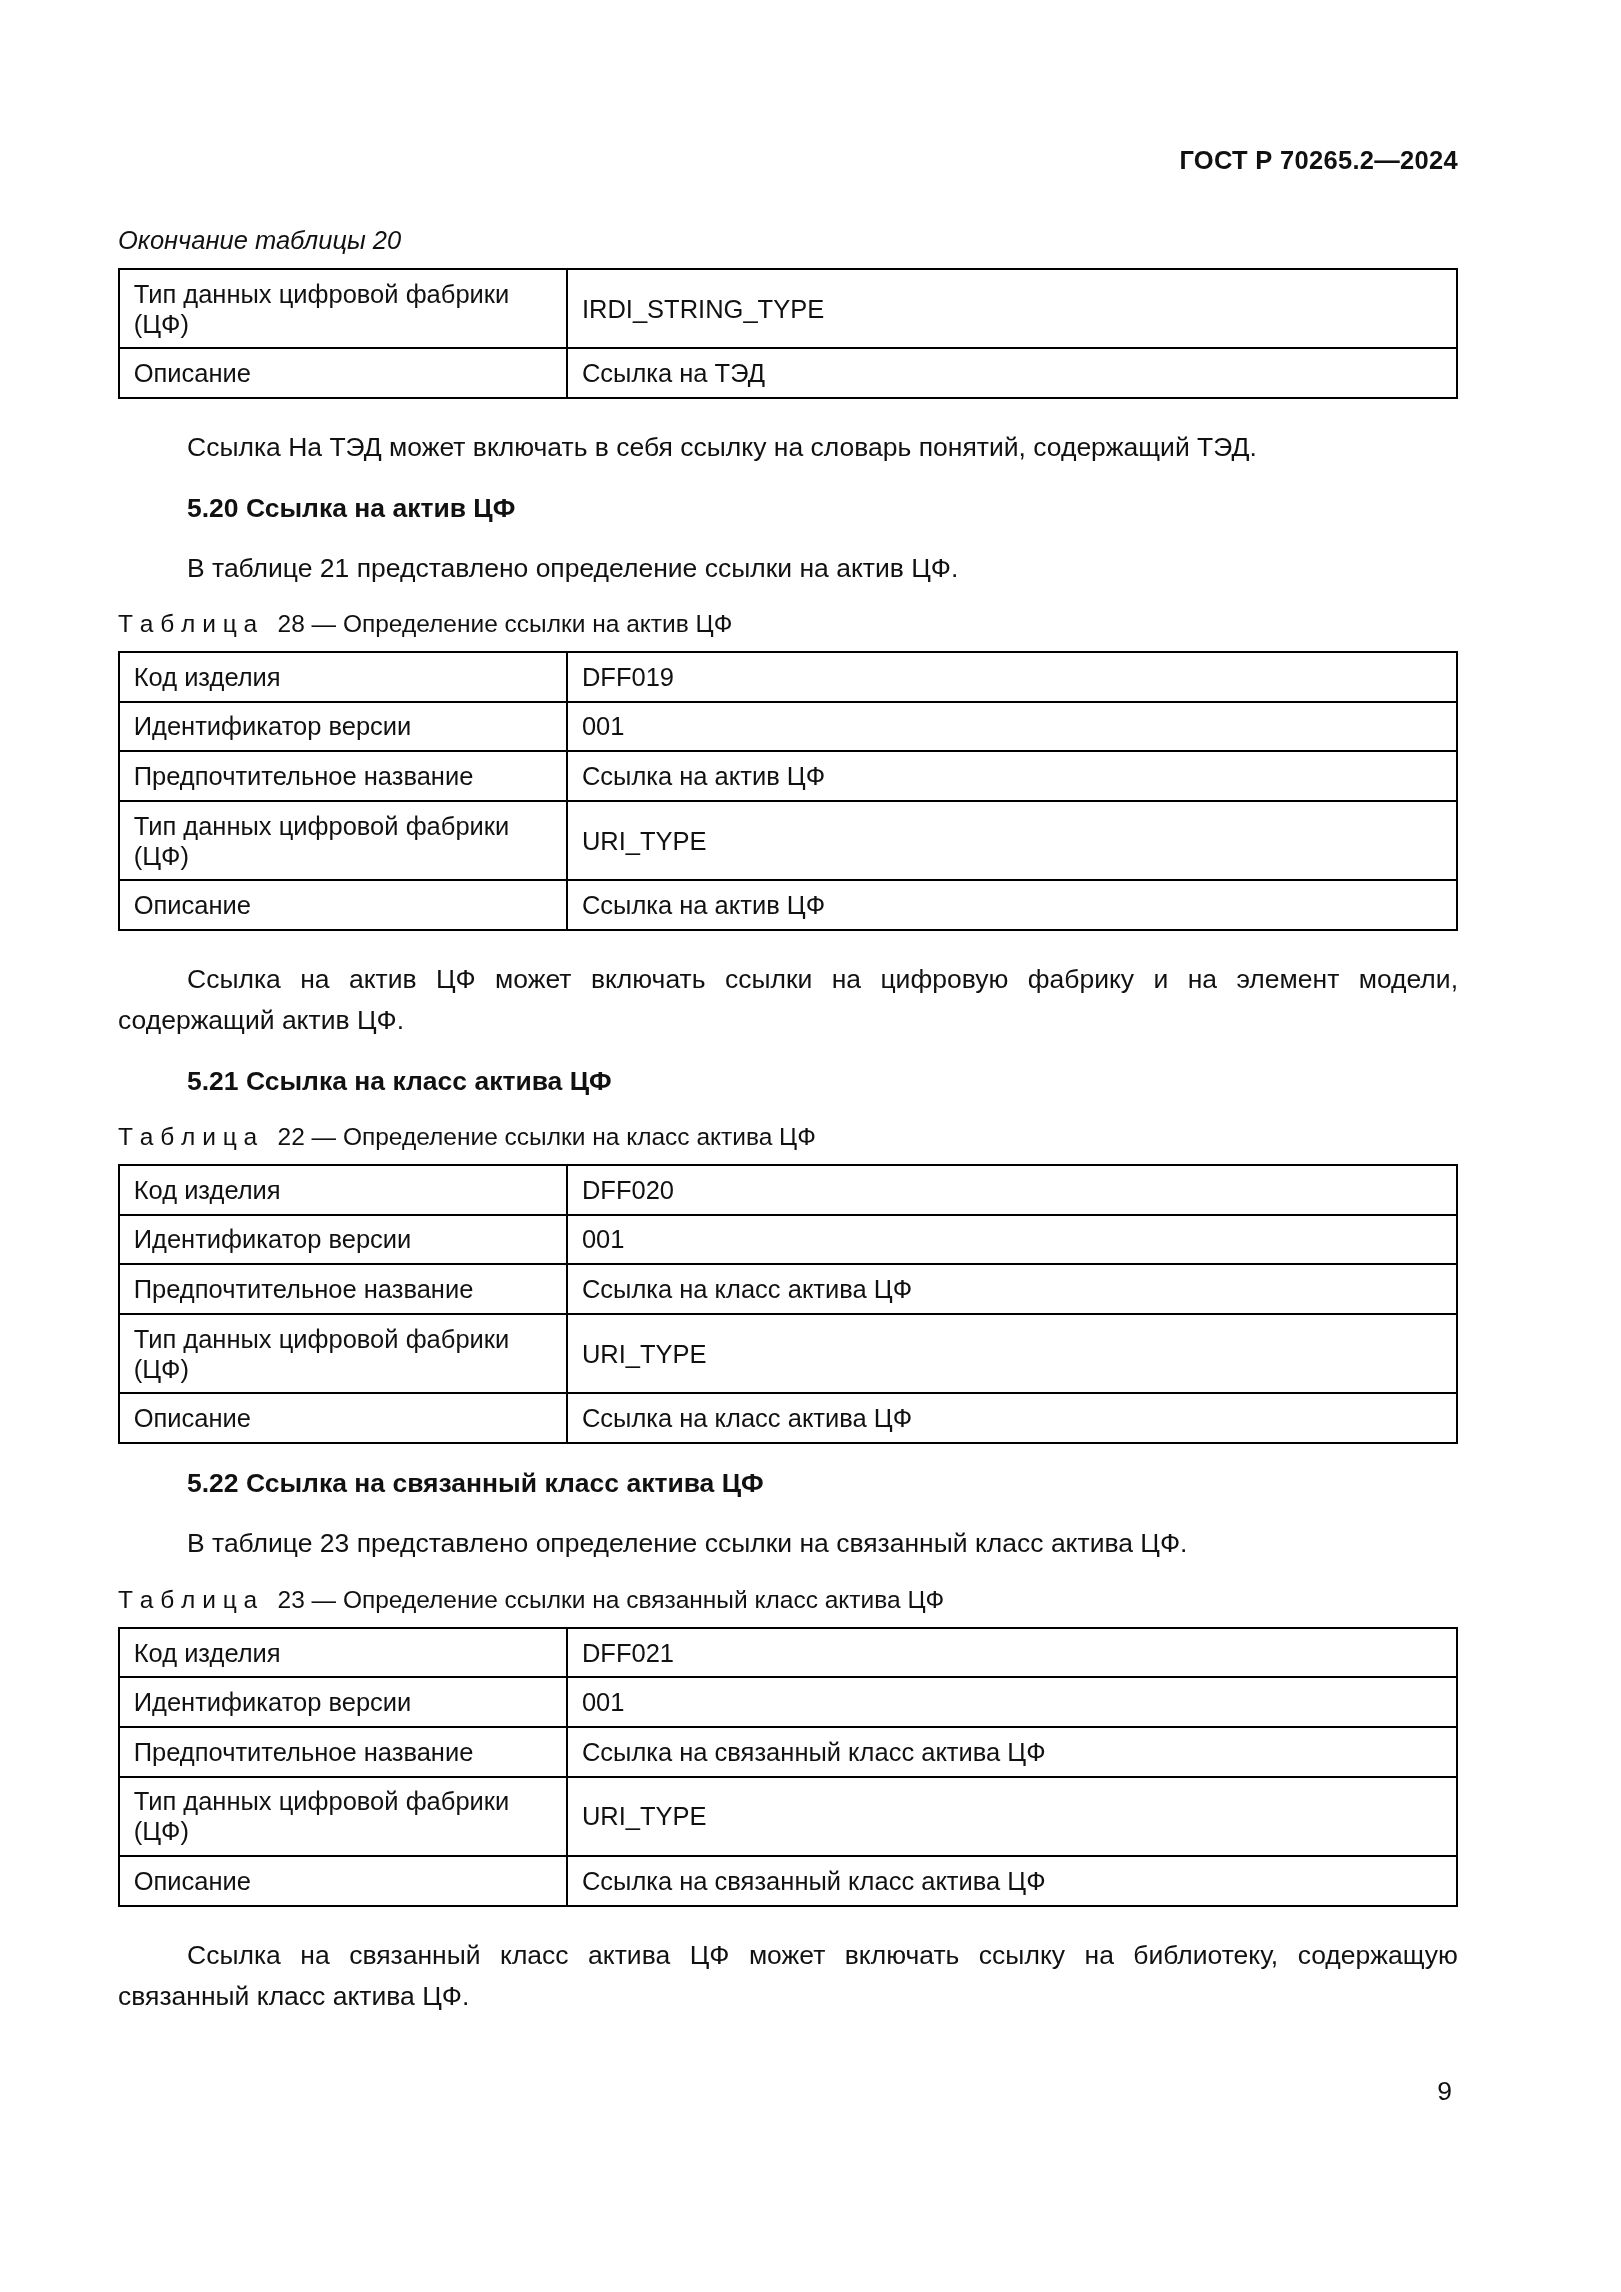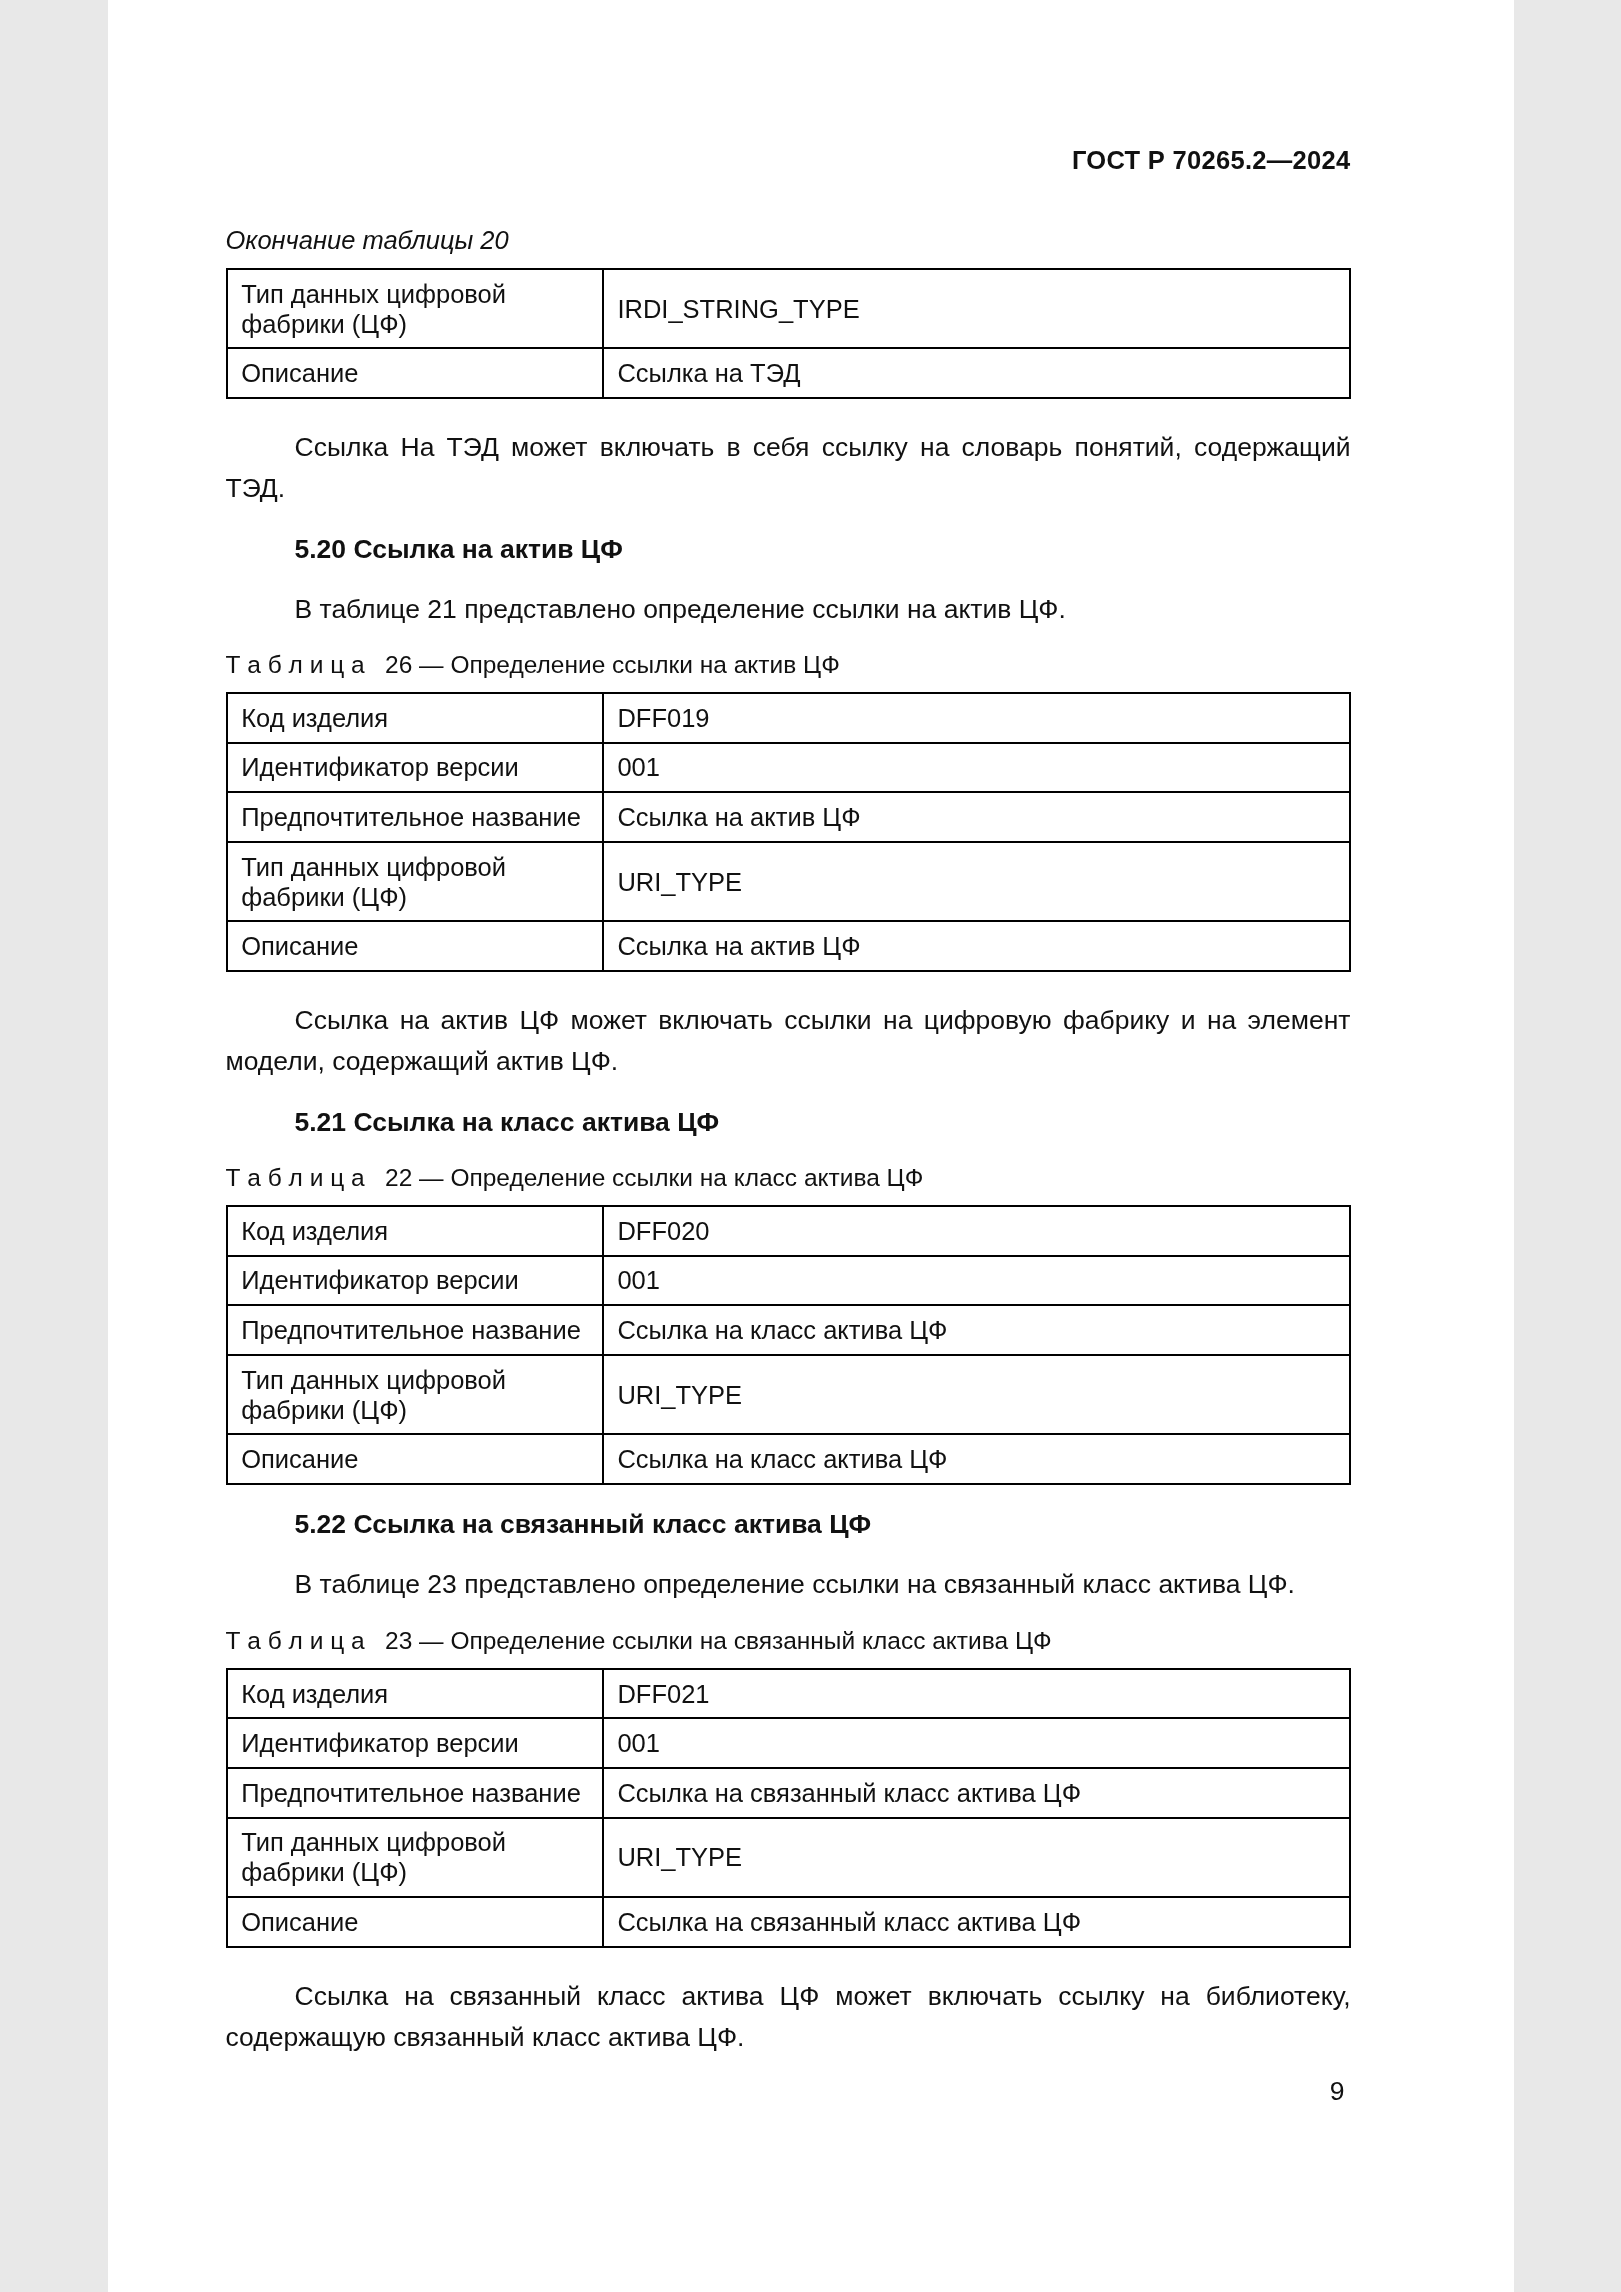--- a/index.html
+++ b/index.html
@@ -1,20 +1,20 @@
 <!DOCTYPE html>
 <html lang="ru"><head>
 <meta charset="utf-8">
 <style>
   * { margin: 0; padding: 0; box-sizing: border-box; }
   html, body { background: #e8e8e8; }
   body { font-family: "Liberation Sans", sans-serif; color: #111; }
   .page {
     position: relative;
-    width: 1406px;
+    width: 1621px;
     height: 2293px;
     margin: 0 auto;
     background: #ffffff;
     padding: 145px 163px 0 118px;
     overflow: hidden;
   }
   .doc-header {
     text-align: right;
     font-weight: bold;
     font-size: 25.5px;
@@ -92,21 +92,21 @@
         <td class="c2">Ссылка на ТЭД</td>
       </tr>
     </tbody>
   </table>
 
   <p class="para">Ссылка На ТЭД может включать в себя ссылку на словарь понятий, содержащий ТЭД.</p>
 
   <section>
     <h2 class="heading">5.20 Ссылка на актив ЦФ</h2>
     <p class="para intro">В таблице 21 представлено определение ссылки на актив ЦФ.</p>
-    <p class="tcaption">Т а б л и ц а   26 — Определение ссылки на актив ЦФ</p>
+    <p class="tcaption">Т а б л и ц а   28 — Определение ссылки на актив ЦФ</p>
     <table class="def">
       <tbody>
         <tr>
           <td class="c1">Код изделия</td>
           <td class="c2">DFF019</td>
         </tr>
         <tr>
           <td class="c1">Идентификатор версии</td>
           <td class="c2">001</td>
         </tr>

